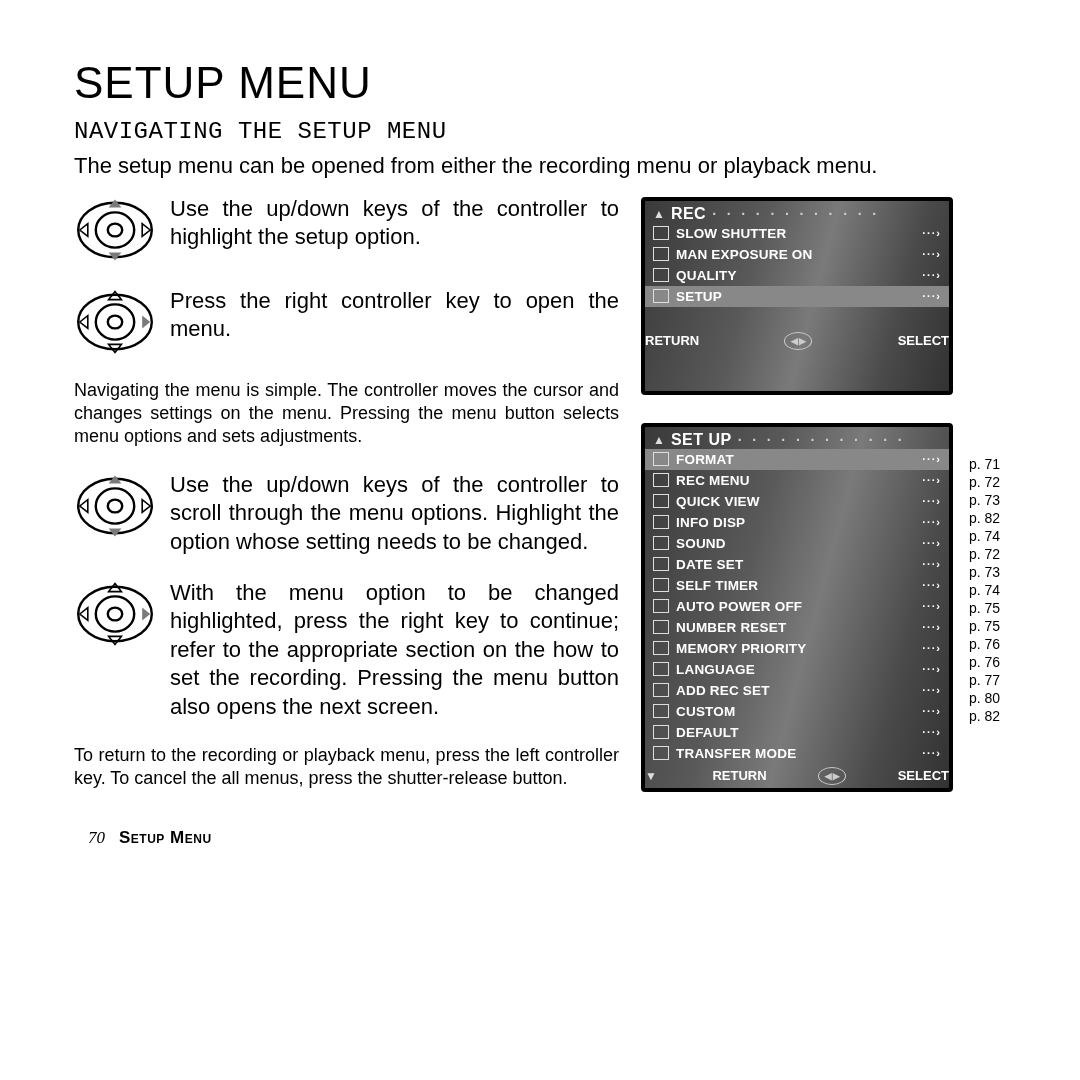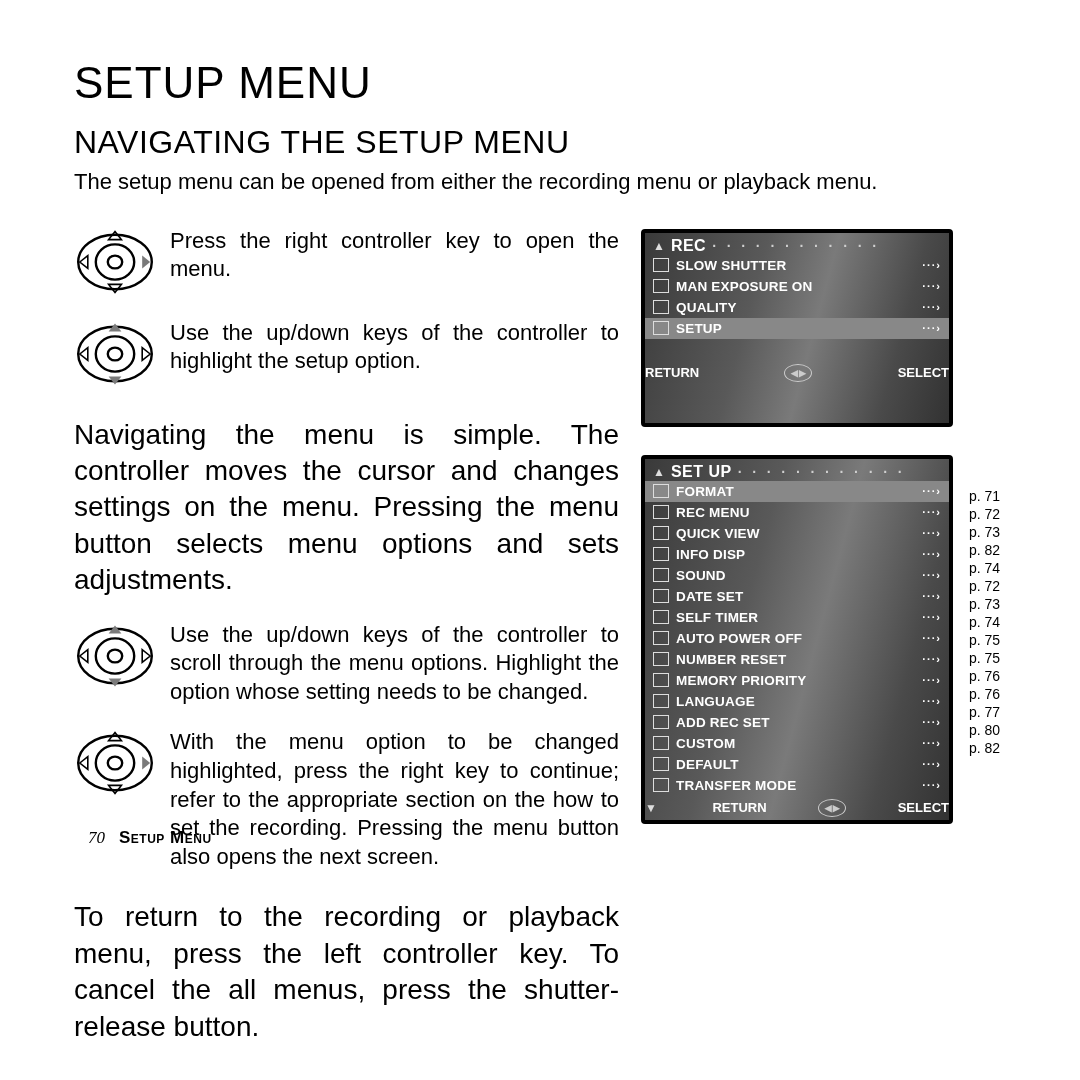--- a/index.html
+++ b/index.html
@@ -1,25 +1,25 @@
 <!DOCTYPE html>
 <html><head>
 <meta charset="utf-8">
 <style>
   html,body{margin:0;padding:0;background:#fff;width:1080px;height:1080px;font-family:Arial,Helvetica,sans-serif;color:#000;}
   .page{width:1080px;height:872px;position:relative;box-sizing:border-box;padding:58px 74px 0 74px;}
   h1{font-size:44px;font-weight:400;letter-spacing:1px;margin:0 0 2px 0;}
-  h2{font-size:32px;font-weight:400;letter-spacing:0.5px;margin:16px 0 6px 0;}
-  .intro{font-size:22px;line-height:1.35;margin:0 0 30px 0;}
+  h2{font-size:24px;font-weight:400;letter-spacing:0.5px;margin:10px 0 6px 0;font-family:Liberation Mono, monospace;}
+  .intro{font-size:22px;line-height:1.35;margin:0 0 14px 0;}
   .cols{display:flex;gap:20px;}
   .left{width:545px;}
   .rcol{flex:1;}
   .row{display:flex;gap:14px;margin-bottom:22px;}
   .row .txt{font-size:22px;line-height:1.3;text-align:justify;}
-  .para{font-size:28px;line-height:1.3;text-align:justify;margin-bottom:22px;}
+  .para{font-size:18px;line-height:1.3;text-align:justify;margin-bottom:22px;}
   .ctl{flex:0 0 82px;height:70px;display:flex;align-items:center;justify-content:center;}
   .ctl svg{width:80px;height:66px;}
   
   .screen{border:4px solid #000;border-radius:4px;background:linear-gradient(105deg,#3a3a3a,#595959 35%,#7a7a7a 55%,#4a4a4a 80%,#323232);color:#fff;box-sizing:border-box;padding:2px 0;}
   .scr1{width:312px;height:198px;margin-left:2px;margin-top:2px;}
   .scr2{width:312px;margin-left:2px;}
   .scrhead{display:flex;align-items:center;gap:6px;padding:2px 8px 0 8px;font-weight:bold;}
   .scrhead .h{font-size:16px;letter-spacing:0.5px;}
   .dots{flex:1;color:#d0d0d0;font-size:14px;letter-spacing:3px;white-space:nowrap;overflow:hidden;}
   .chev{font-size:12px;color:#ddd;}
@@ -47,42 +47,42 @@
 
 <div class="cols">
   <div class="left">
 
     <div class="row">
       <div class="ctl">
         <svg viewBox="0 0 100 80">
               <ellipse cx="50" cy="40" rx="46" ry="34" fill="none" stroke="#000" stroke-width="3"></ellipse>
               <ellipse cx="50" cy="40" rx="24" ry="22" fill="none" stroke="#000" stroke-width="3"></ellipse>
               <ellipse cx="50" cy="40" rx="9" ry="8" fill="none" stroke="#000" stroke-width="3"></ellipse>
+              <path d="M50 2 L58 12 L42 12 Z" fill="#7a7a7a"></path>
+              <path d="M50 78 L58 68 L42 68 Z" fill="#7a7a7a"></path>
+              <path d="M6 40 L16 32 L16 48 Z" fill="none" stroke="#000" stroke-width="2"></path>
+              <path d="M94 40 L84 32 L84 48 Z" fill="none" stroke="#000" stroke-width="2"></path>
+            </svg>
+      </div>
+      <div class="txt">Use the up/down keys of the controller to highlight the setup option.</div>
+    </div>
+
+    <div class="row">
+      <div class="ctl">
+        <svg viewBox="0 0 100 80">
+              <ellipse cx="50" cy="40" rx="46" ry="34" fill="none" stroke="#000" stroke-width="3"></ellipse>
+              <ellipse cx="50" cy="40" rx="24" ry="22" fill="none" stroke="#000" stroke-width="3"></ellipse>
+              <ellipse cx="50" cy="40" rx="9" ry="8" fill="none" stroke="#000" stroke-width="3"></ellipse>
               <path d="M50 2 L58 12 L42 12 Z" fill="none" stroke="#000" stroke-width="2"></path>
               <path d="M50 78 L58 68 L42 68 Z" fill="none" stroke="#000" stroke-width="2"></path>
               <path d="M6 40 L16 32 L16 48 Z" fill="none" stroke="#000" stroke-width="2"></path>
               <path d="M94 40 L84 32 L84 48 Z" fill="#7a7a7a"></path>
             </svg>
       </div>
       <div class="txt">Press the right controller key to open the menu.</div>
-    </div>
-
-    <div class="row">
-      <div class="ctl">
-        <svg viewBox="0 0 100 80">
-              <ellipse cx="50" cy="40" rx="46" ry="34" fill="none" stroke="#000" stroke-width="3"></ellipse>
-              <ellipse cx="50" cy="40" rx="24" ry="22" fill="none" stroke="#000" stroke-width="3"></ellipse>
-              <ellipse cx="50" cy="40" rx="9" ry="8" fill="none" stroke="#000" stroke-width="3"></ellipse>
-              <path d="M50 2 L58 12 L42 12 Z" fill="#7a7a7a"></path>
-              <path d="M50 78 L58 68 L42 68 Z" fill="#7a7a7a"></path>
-              <path d="M6 40 L16 32 L16 48 Z" fill="none" stroke="#000" stroke-width="2"></path>
-              <path d="M94 40 L84 32 L84 48 Z" fill="none" stroke="#000" stroke-width="2"></path>
-            </svg>
-      </div>
-      <div class="txt">Use the up/down keys of the controller to highlight the setup option.</div>
     </div>
 
     <p class="para">Navigating the menu is simple. The controller moves the cursor and changes settings on the menu. Pressing the menu button selects menu options and sets adjustments.</p>
 
     <div class="row">
       <div class="ctl">
         <svg viewBox="0 0 100 80">
               <ellipse cx="50" cy="40" rx="46" ry="34" fill="none" stroke="#000" stroke-width="3"></ellipse>
               <ellipse cx="50" cy="40" rx="24" ry="22" fill="none" stroke="#000" stroke-width="3"></ellipse>
               <ellipse cx="50" cy="40" rx="9" ry="8" fill="none" stroke="#000" stroke-width="3"></ellipse>

